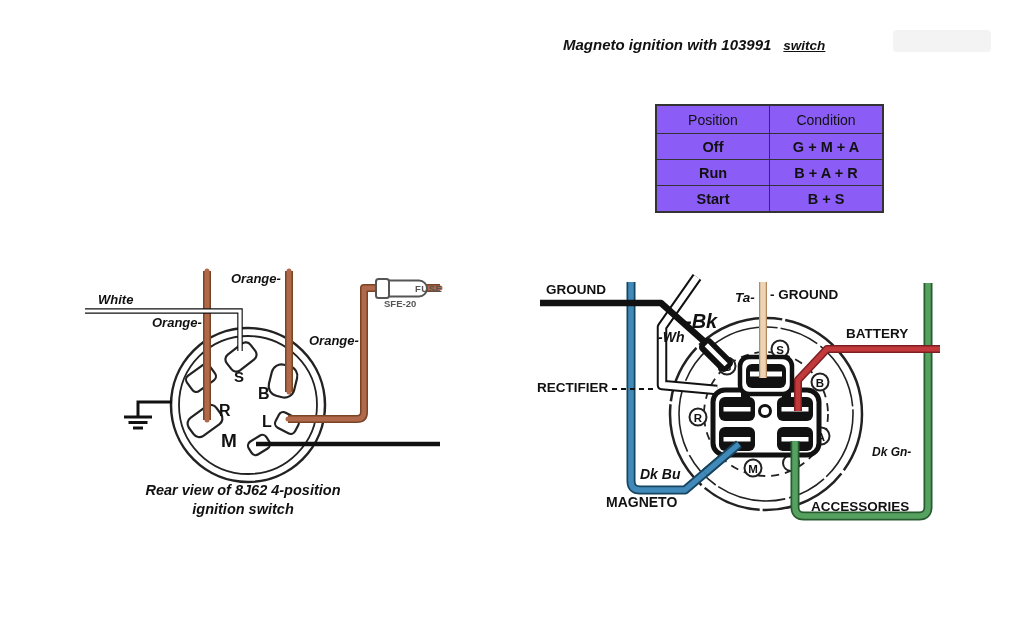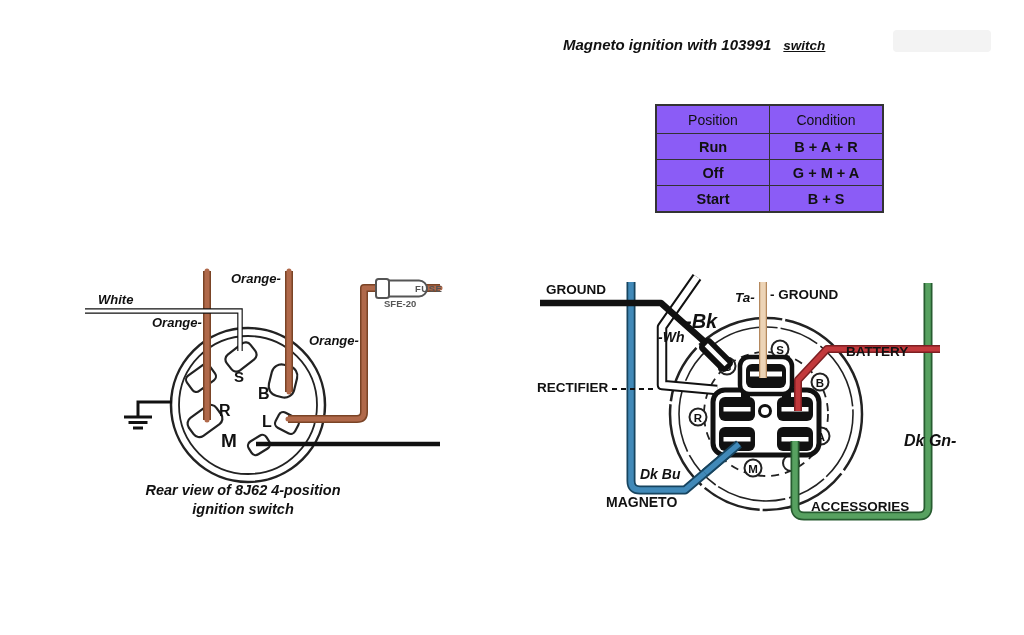--- a/index.html
+++ b/index.html
@@ -161,26 +161,26 @@
 
   <table id="postable">
     <thead>
       <tr>
         <th>Position</th>
         <th>Condition</th>
       </tr>
     </thead>
     <tbody>
       <tr>
+        <td>Off</td>
+        <td>G + M + A</td>
+      </tr>
+      <tr>
         <td>Run</td>
         <td>B + A + R</td>
-      </tr>
-      <tr>
-        <td>Off</td>
-        <td>G + M + A</td>
       </tr>
       <tr>
         <td>Start</td>
         <td>B + S</td>
       </tr>
     </tbody>
   </table>
 
   <div class="lbl bi" style="left:98px;top:293px;font-size:13px;">White</div>
   <div class="lbl bi" style="left:231px;top:272px;font-size:13px;">Orange-</div>
@@ -197,19 +197,19 @@
     <div>Rear view of 8J62 4-position</div>
     <div>ignition switch</div>
   </div>
 
   <div class="lbl b" style="left:546px;top:283px;font-size:13.5px;">GROUND</div>
   <div class="lbl b" style="left:537px;top:381px;font-size:13.5px;">RECTIFIER</div>
   <div class="lbl bi" style="left:685px;top:311px;font-size:20px;">-Bk</div>
   <div class="lbl bi" style="left:658px;top:330px;font-size:14px;">-Wh</div>
   <div class="lbl bi" style="left:735px;top:291px;font-size:13.5px;">Ta-</div>
   <div class="lbl b" style="left:770px;top:288px;font-size:13.5px;">- GROUND</div>
-  <div class="lbl b" style="left:846px;top:327px;font-size:13.5px;margin-top:18px;">BATTERY</div>
-  <div class="lbl bi" style="left:872px;top:433px;font-size:16px;margin-left:32px;">Dk Gn-</div>
+  <div class="lbl b" style="left:846px;top:327px;font-size:13.5px;">BATTERY</div>
+  <div class="lbl bi" style="left:872px;top:446px;font-size:12px;">Dk Gn-</div>
   <div class="lbl bi" style="left:640px;top:467px;font-size:14px;">Dk Bu</div>
   <div class="lbl b" style="left:606px;top:495px;font-size:14px;">MAGNETO</div>
   <div class="lbl b" style="left:811px;top:500px;font-size:13.5px;">ACCESSORIES</div>
 
 </div>
 
 </body></html>

